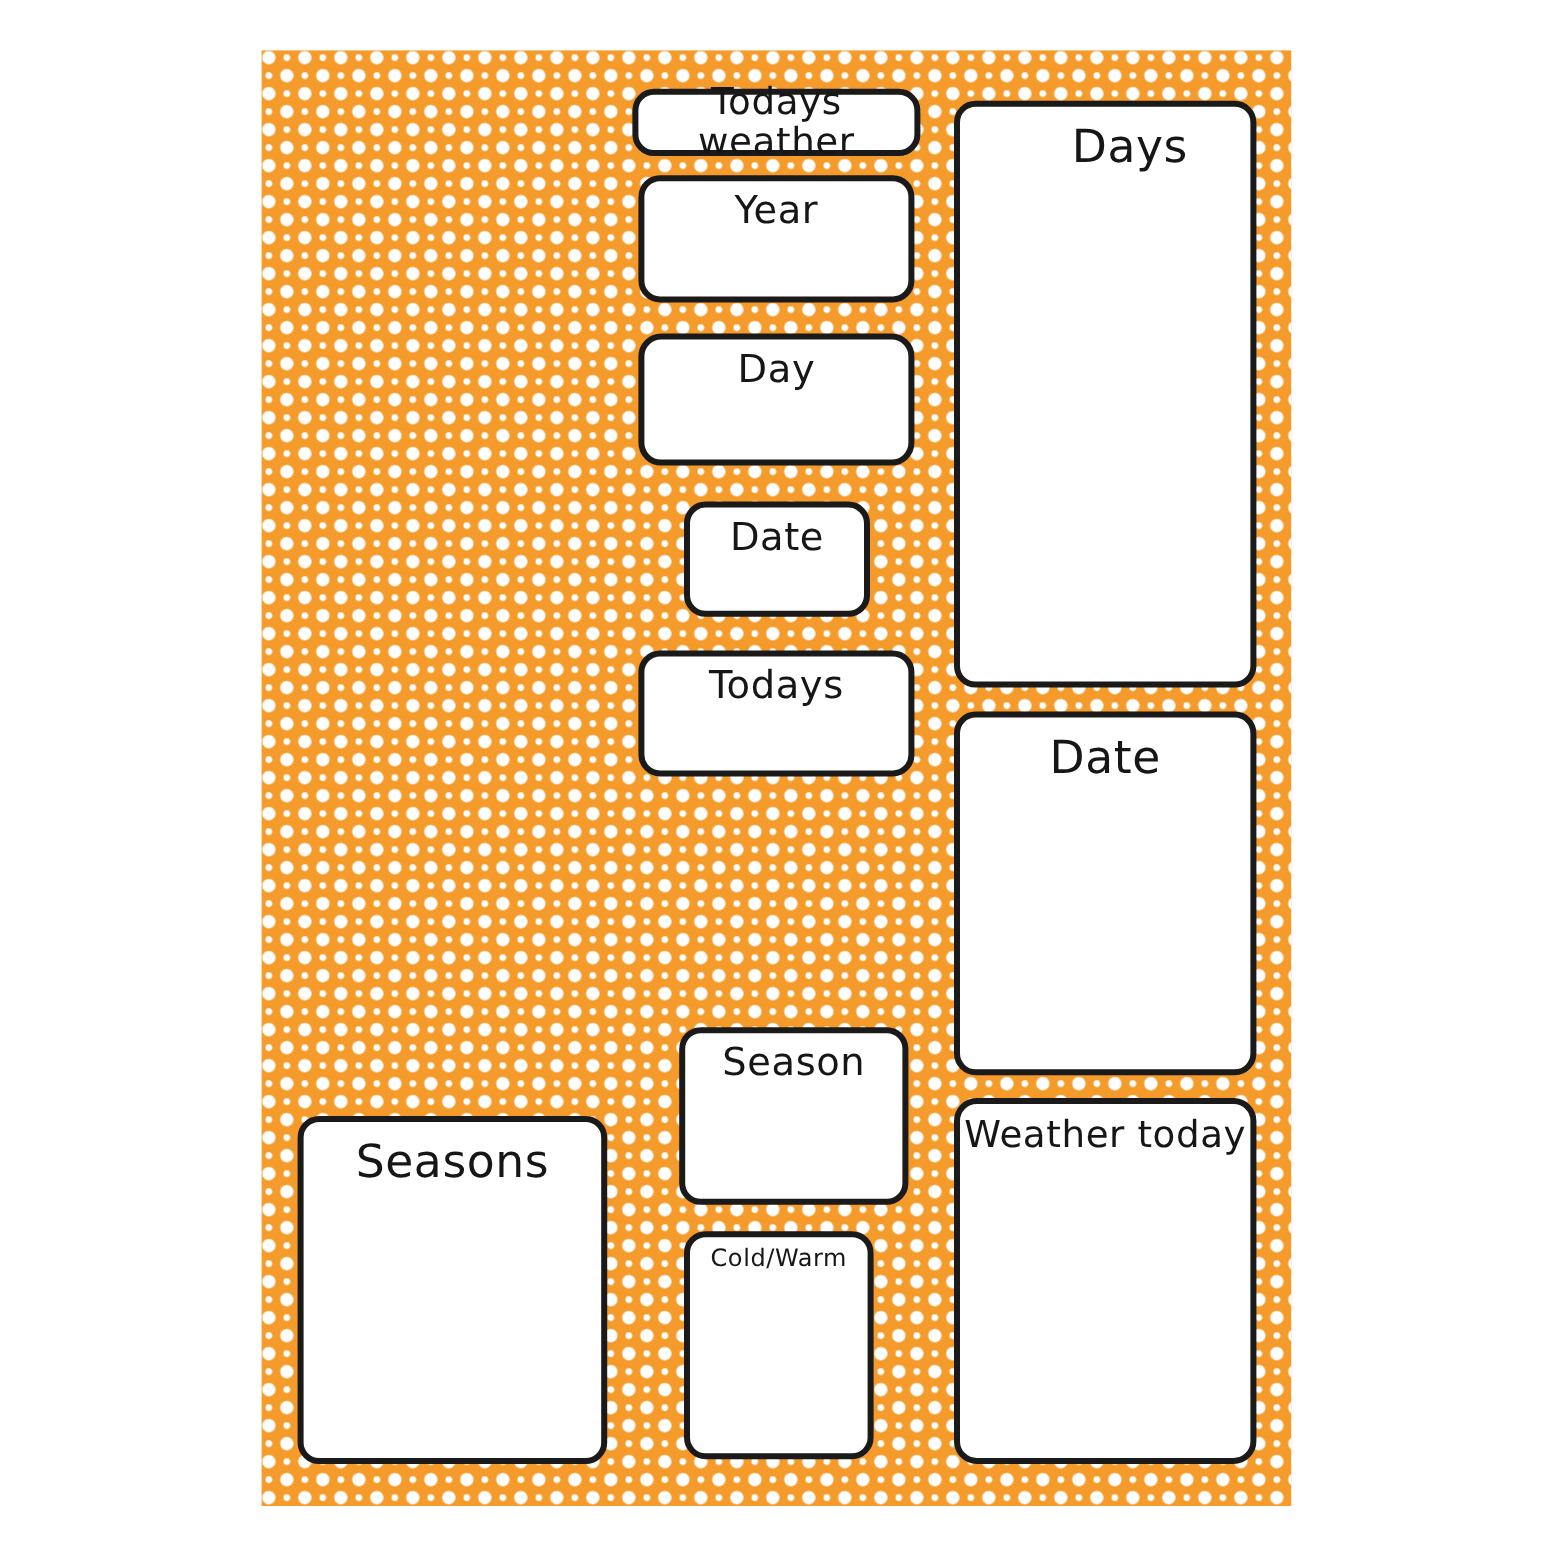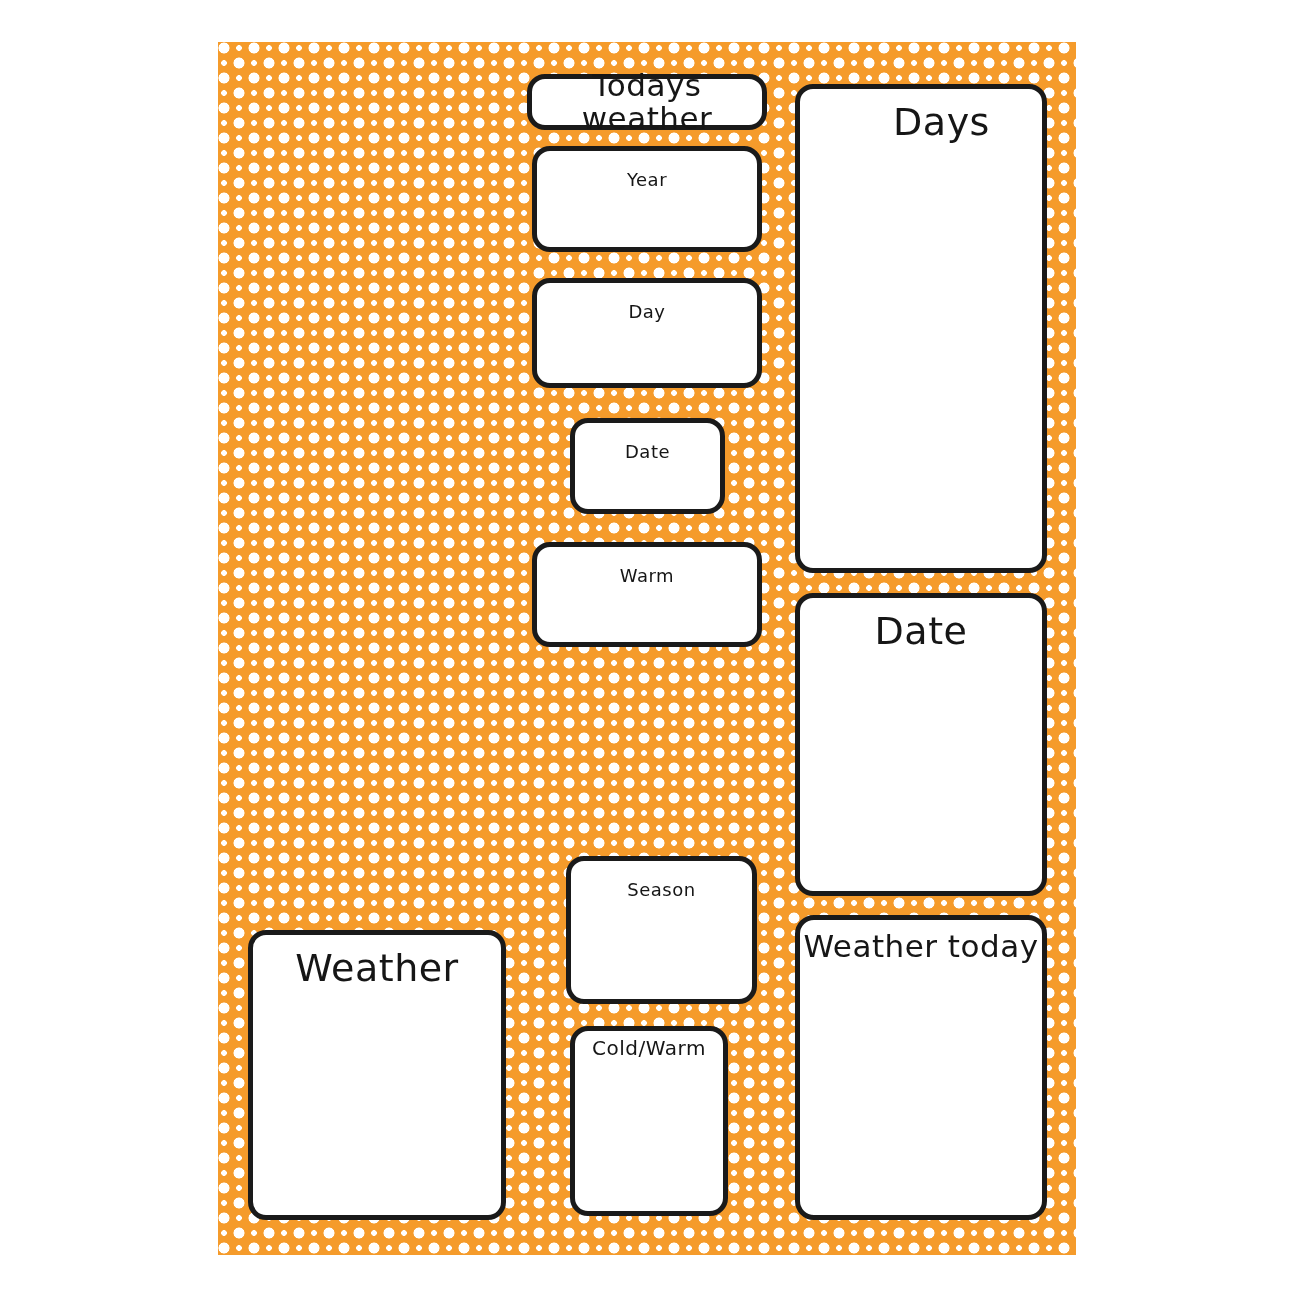--- a/index.html
+++ b/index.html
@@ -53,22 +53,22 @@
   
   .heading-lg .card-label {
     font-size: 38px;
     padding-top: 14px;
   }
   .heading-md .card-label {
     font-size: 31px;
     padding-top: 10px;
   }
   .heading-sm .card-label {
-    font-size: 18px;
-    padding-top: 20px;
+    font-size: 32px;
+    padding-top: 8px;
   }
   .heading-xs .card-label {
     font-size: 20px;
     padding-top: 7px;
   }
 
   
   .banner {
     display: flex;
     align-items: center;
@@ -79,41 +79,41 @@
     padding-top: 0;
   }
 </style>
 </head>
 <body>
 
 <div id="poster">
 
 
   <div class="card heading-lg" style="left:30px; top:888px; width:258px; height:290px;">
-    <span class="card-label">Weather</span>
+    <span class="card-label">Seasons</span>
   </div>
 
   <div class="card banner" style="left:309px; top:32px; width:240px; height:56px;">
     <span class="card-label">Todays weather</span>
   </div>
 
   <div class="card heading-sm" style="left:314px; top:104px; width:230px; height:106px;">
     <span class="card-label">Year</span>
   </div>
 
-  <div class="card heading-sm" style="left:314px; top:236px; width:230px; height:110px;">
+  <div class="card heading-sm" style="left:314px; top:236px; width:230px; height:110px;border-radius:19px;">
     <span class="card-label">Day</span>
   </div>
 
   <div class="card heading-sm" style="left:352px; top:376px; width:155px; height:96px;">
     <span class="card-label">Date</span>
   </div>
 
   <div class="card heading-sm" style="left:314px; top:500px; width:230px; height:105px;">
-    <span class="card-label">Warm</span>
+    <span class="card-label">Todays</span>
   </div>
 
 
   <div class="card heading-sm" style="left:348px; top:814px; width:191px; height:148px;">
     <span class="card-label">Season</span>
   </div>
 
   <div class="card heading-xs" style="left:352px; top:984px; width:158px; height:190px;">
     <span class="card-label">Cold/Warm</span>
   </div>

